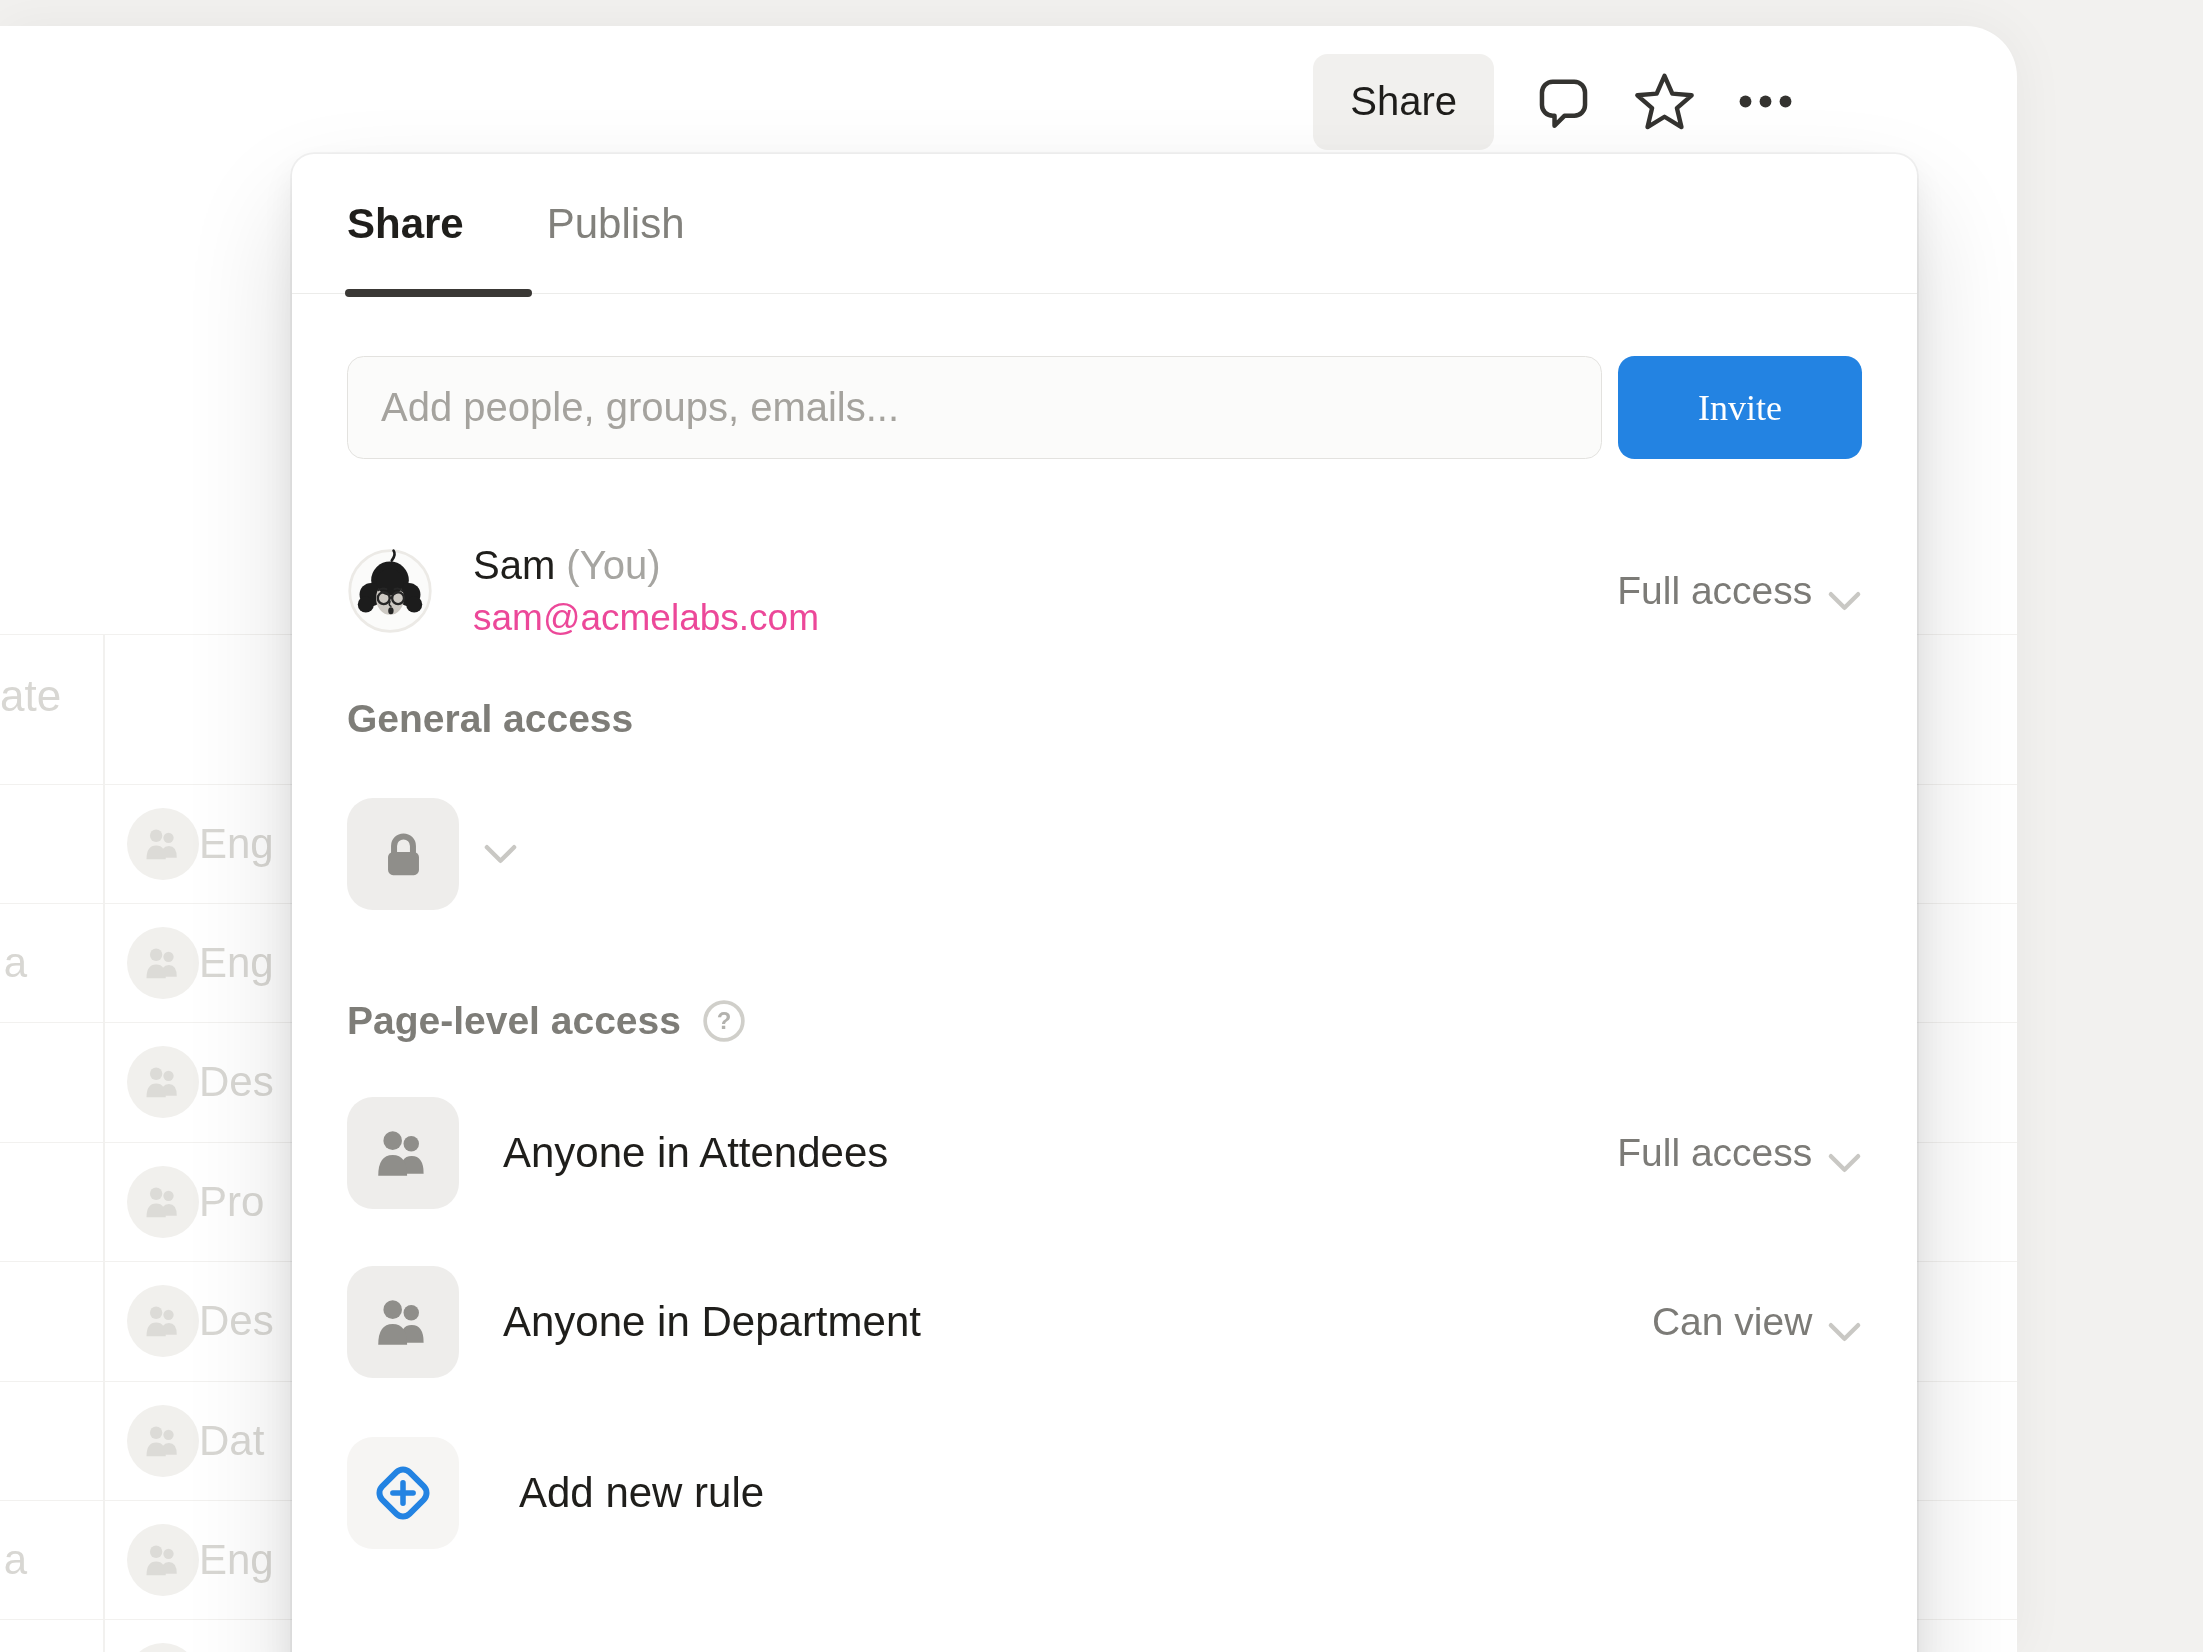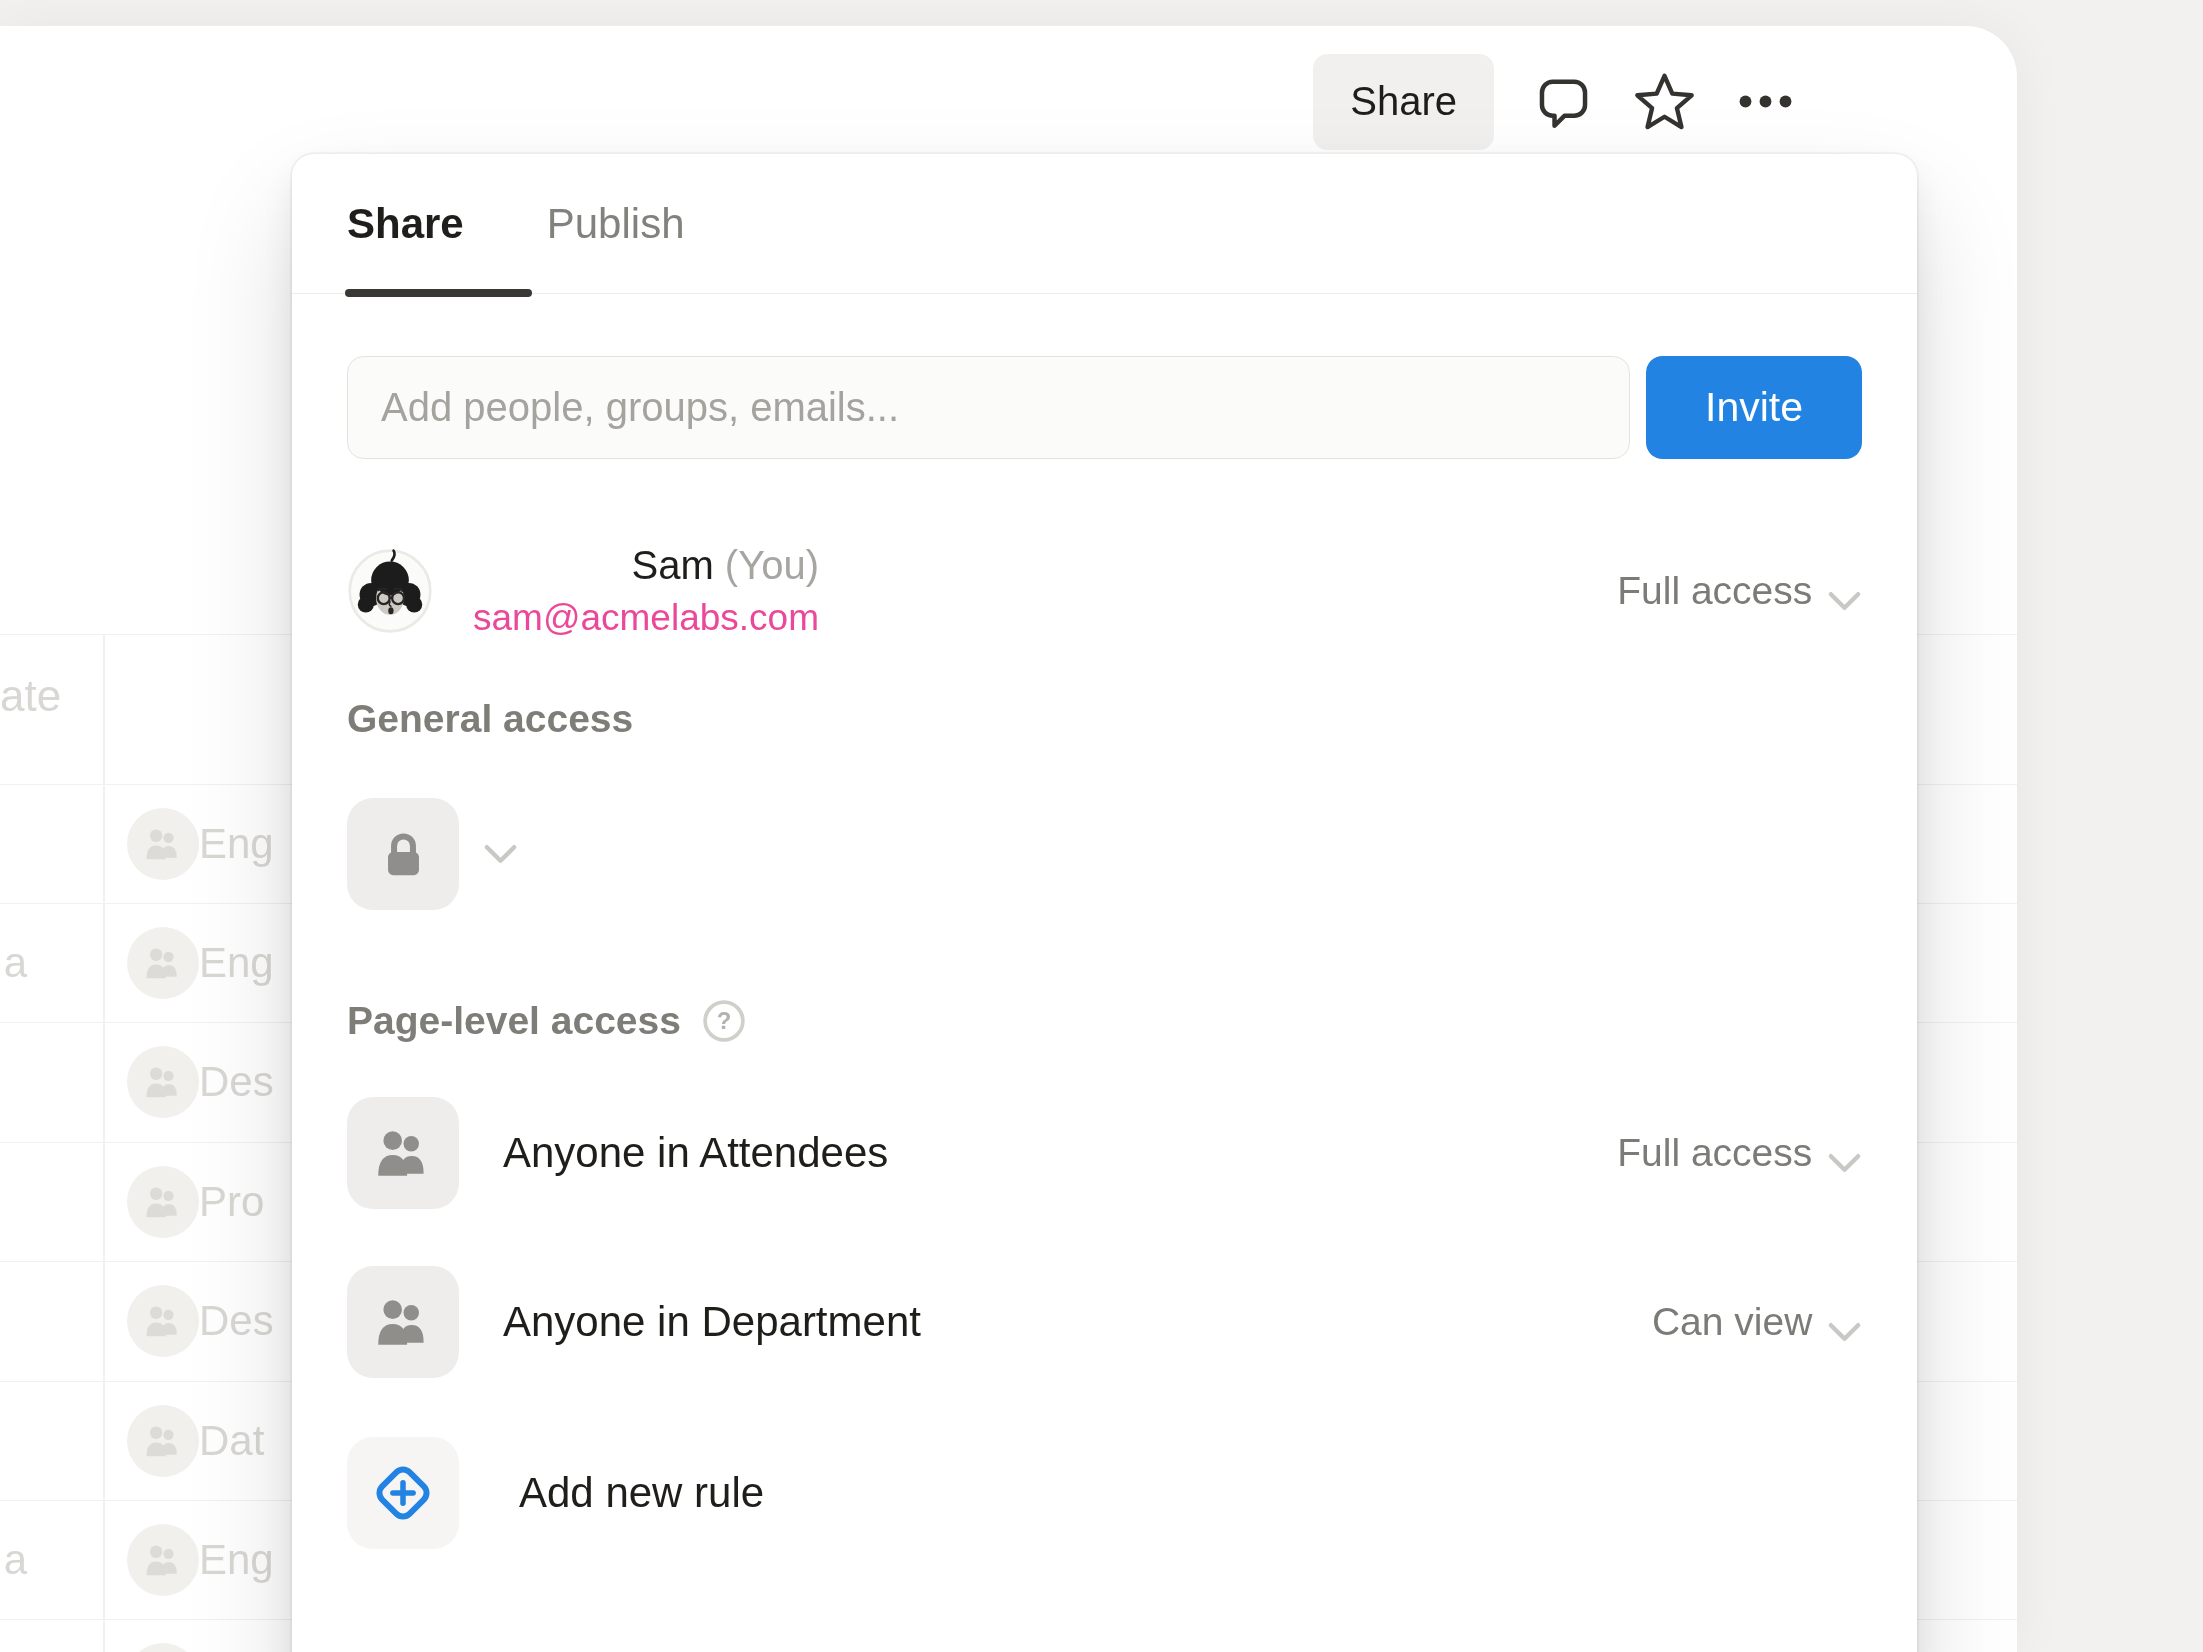--- a/index.html
+++ b/index.html
@@ -74,28 +74,28 @@
   }
 
   .invite-row { display:flex; align-items:center; gap:16.5px; margin:62px 55px 0; }
   .invite-input {
     flex:1; height:103px; border:1.8px solid #e3e2df; border-radius:16.5px;
     background:#fbfbfa; padding:0 33px; font-family:inherit; font-size:40px; color:#1f1e1b;
     outline:none;
   }
   .invite-input::placeholder { color:#a5a39e; }
   .invite-btn {
-    width:216px; height:103px; border:none; border-radius:16.5px; cursor:pointer;
-    background:var(--accent,#2383e2); color:#fff; font-family:Liberation Sans, sans-serif; font-size:41px;
+    width:244px; height:103px; border:none; border-radius:16.5px; cursor:pointer;
+    background:var(--accent,#2383e2); color:#fff; font-family:Liberation Serif, serif; font-size:36px;
   }
 
   .owner-row { display:flex; align-items:center; margin:84px 55px 0; }
   .owner-avatar { width:86px; height:86px; flex:0 0 auto; }
   .owner-meta { margin-left:40px; }
-  .owner-name { font-size:40px; color:#1f1e1b;text-align:right; }
+  .owner-name { font-size:40px; color:#1f1e1b; }
   .owner-name .you { color:#a6a5a1; }
   .owner-email { margin-top:9.2px; font-size:37px; color:#ec4899; }
 
   .access-ctl { margin-left:auto; display:flex; align-items:flex-end; gap:14.7px; cursor:pointer; }
   .access-ctl .access-label { font-size:39px; color:#7c7b77; white-space:nowrap; }
   .chev { width:35px; height:24px; color:#c9c8c4; }
 
   .section-heading {
     margin:0 55px; display:flex; align-items:center; gap:20px;
     font-size:39px; font-weight:700; color:#7e7d78;

